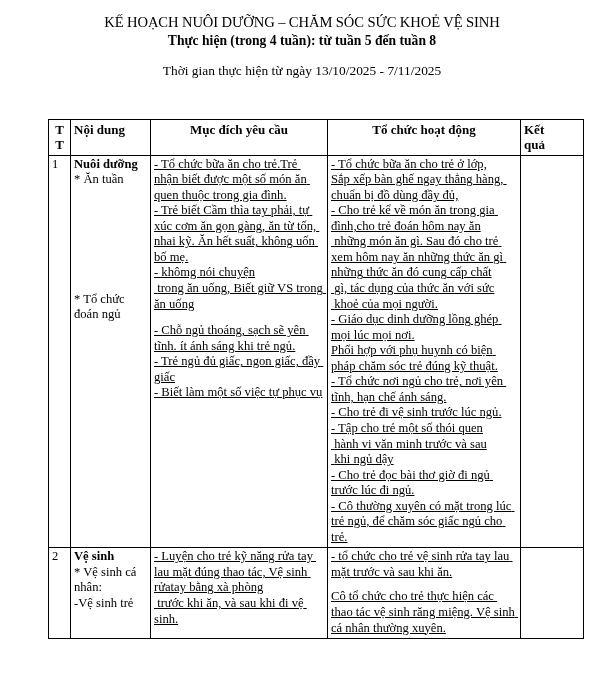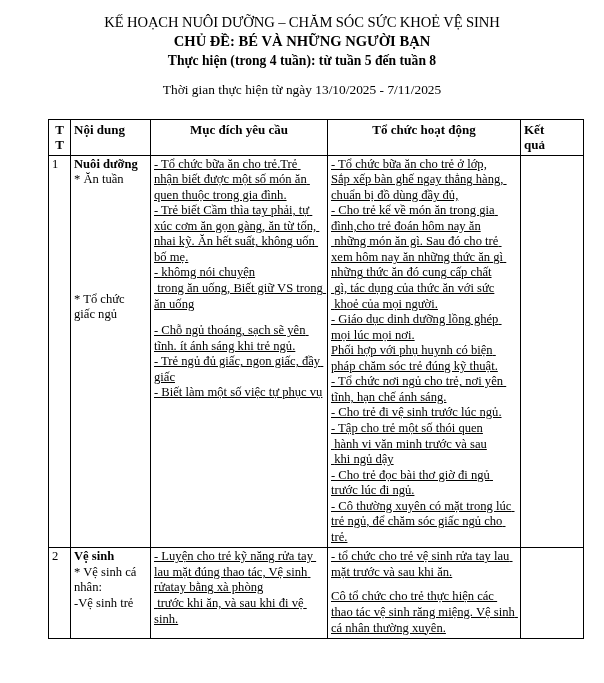--- a/index.html
+++ b/index.html
@@ -143,21 +143,20 @@
     display: block;
   }
 </style>
 </head>
 <body>
 
 <div class="page">
 
   <div class="heading">
     <span class="line h-title1">KẾ HOẠCH NUÔI DƯỠNG – CHĂM SÓC SỨC KHOẺ VỆ SINH</span>
-    <span class="line h-title2">CHỦ ĐỀ: BÉ VÀ NHỮNG NGƯỜI BẠN</span>
     <span class="line h-title3">Thực hiện (trong 4 tuần): từ tuần 5 đến tuần 8</span>
     <span class="line h-title4">Thời gian thực hiện từ ngày 13/10/2025 - 7/11/2025</span>
   </div>
 
   <div class="table-wrap">
     <table class="plan">
       <colgroup>
         <col class="c-tt">
           <col class="c-noi">
           <col class="c-muc">
@@ -179,21 +178,21 @@
             <span class="nowrap-block">quả</span>
           </td>
         </tr>
 
         <tr>
           <td class="cell-no">1</td>
           <td class="cell-noi">
             <span class="para bold nowrap-block">Nuôi dưỡng</span>
             <span class="para nowrap-block">* Ăn tuần</span>
             <span class="gap-big"></span>
-            <span class="para nowrap-block">* Tổ chức giấc ngủ</span>
+            <span class="para nowrap-block">* Tổ chức đoán ngủ</span>
           </td>
           <td class="cell-muc">
             <span class="para nowrap-block">- Tổ chức bữa ăn cho trẻ.Trẻ nhận biết được một số món ăn quen thuộc trong gia đình.
 - Trẻ biết Cầm thìa tay phải, tự xúc cơm ăn gọn gàng, ăn từ tốn, nhai kỹ. Ăn hết suất, không uốn bố mẹ.
 - khômg nói chuyện
  trong ăn uống, Biết giữ VS trong ăn uống</span>
             <span class="gap"></span>
             <span class="para nowrap-block">- Chỗ ngủ thoáng, sạch sẽ yên tĩnh. ít ánh sáng khi trẻ ngủ.
 - Trẻ ngủ đủ giấc, ngon giấc, đầy giấc
 - Biết làm một số việc tự phục vụ</span>

